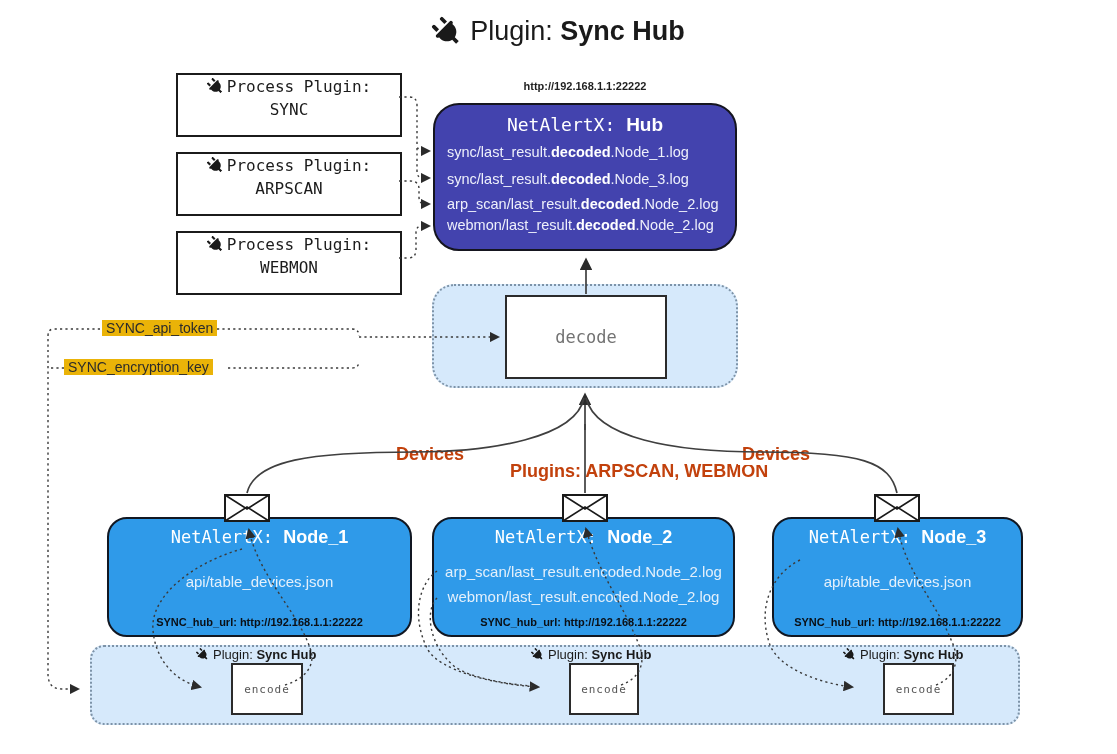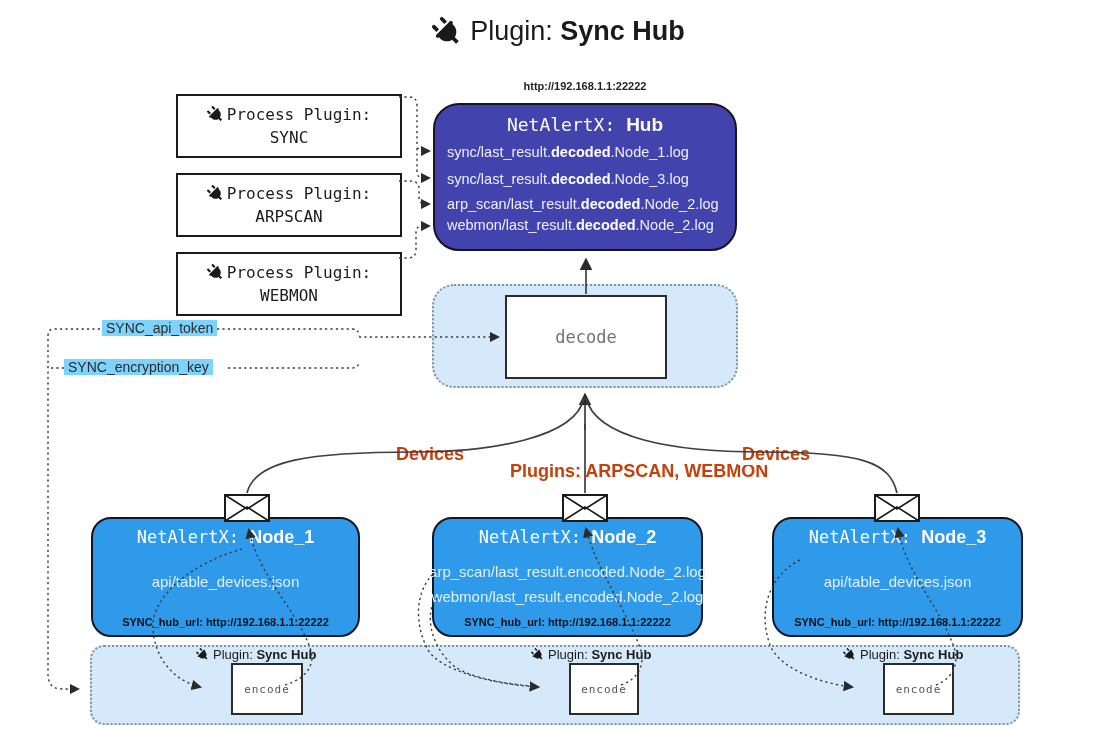--- a/index.html
+++ b/index.html
@@ -11,22 +11,22 @@
   .title-row{left:0;right:0;top:16px;display:flex;align-items:center;justify-content:center;gap:8px;}
   .title-text{font-size:27px;color:#1a1a1a;}
   .title-text .bold{font-weight:bold;}
   .plug-ic{fill:#1a1a1a;transform:rotate(-45deg);}
   .plug-lg{width:30px;height:30px;}
   .plug-md{width:17px;height:17px;}
   .plug-sm{width:13px;height:13px;}
 
   
   .pbox{width:222px;height:60px;background:#fff;border:2px solid #1b1b1b;
-        display:flex;flex-direction:column;align-items:center;justify-content:center;
-        font-family:"DejaVu Sans Mono",monospace;font-size:16px;color:#1b1b1b;line-height:1.45;margin-top:21px;}
+        display:flex;flex-direction:column;align-items:center;justify-content:flex-start;
+        font-family:"DejaVu Sans Mono",monospace;font-size:16px;color:#1b1b1b;line-height:1.45;}
   .pbox .l1{display:flex;align-items:center;gap:3px;}
 
   
   .hub{left:433px;top:103px;width:304px;height:148px;border-radius:26px;
        background:#4343ae;border:2px solid #15151f;box-sizing:border-box;}
   .hub-title{position:absolute;left:0;right:0;top:9px;text-align:center;color:#fff;
              font-family:"DejaVu Sans Mono",monospace;font-size:18px;}
   .hub-title .bold{font-family:"Liberation Sans",sans-serif;font-weight:bold;font-size:19px;}
   .hub-entries{position:absolute;left:12px;top:39px;display:flex;flex-direction:column;}
   .hub-entry{color:#eef0fb;font-size:14.5px;white-space:nowrap;}
@@ -35,21 +35,21 @@
   .hub-url{left:433px;top:80px;width:304px;text-align:center;font-size:11px;font-weight:600;color:#1f1f1f;}
 
   
   .band{background:#d6e9fb;border:2px dotted #7d93a8;box-sizing:border-box;}
   .decode-band{left:432px;top:284px;width:306px;height:104px;border-radius:22px;}
   .decode-box{left:505px;top:295px;width:162px;height:84px;background:#fff;border:2px solid #2b2b2b;
               box-sizing:border-box;display:flex;align-items:center;justify-content:center;
               font-family:"DejaVu Sans Mono",monospace;font-size:17px;color:#737373;}
 
   
-  .secret{background:#7dd3fc;padding:0 4px;font-size:14px;color:#2b2b2b;white-space:nowrap;z-index:4;}
+  .secret{background:#eab308;padding:0 4px;font-size:14px;color:#2b2b2b;white-space:nowrap;z-index:4;}
 
   
   .edge-label{background:#fff;padding:0 4px;font-size:18px;color:#c2410c;white-space:nowrap;z-index:4;font-weight:bold;}
 
   
   .node{border-radius:20px;background:#2f9ae9;border:2px solid #111722;box-sizing:border-box;height:120px;top:517px;}
   .node-title{position:absolute;left:0;right:0;top:8px;text-align:center;color:#fff;
               font-family:"DejaVu Sans Mono",monospace;font-size:17px;white-space:nowrap;}
   .node-title .bold{font-family:"Liberation Sans",sans-serif;font-weight:bold;font-size:18px;}
   .node-files{position:absolute;left:0;right:0;top:44px;display:flex;flex-direction:column;gap:8px;align-items:center;}
@@ -142,32 +142,32 @@
       <div class="hub-entry"><span>webmon/last_result.</span><b>decoded</b><span>.Node_2.log</span></div>
     </div>
   </div>
 
   <div class="abs band decode-band"></div>
   <div class="abs decode-box">decode</div>
 
   <div class="abs secret" style="left:102px;top:320px;">SYNC_api_token</div>
   <div class="abs secret" style="left:64px;top:359px;">SYNC_encryption_key</div>
 
-  <div class="abs node" style="left:91px;width:269px;">
+  <div class="abs node" style="left:107px;width:305px;">
     <div class="node-title">
       <span>NetAlertX:</span>
       <span class="bold">Node_1</span>
     </div>
     <div class="node-files node-files-single">
       <div class="node-file">api/table_devices.json</div>
     </div>
     <div class="node-url">SYNC_hub_url: http://192.168.1.1:22222</div>
   </div>
 
-  <div class="abs node" style="left:432px;width:271px;">
+  <div class="abs node" style="left:432px;width:303px;">
     <div class="node-title">
       <span>NetAlertX:</span>
       <span class="bold">Node_2</span>
     </div>
     <div class="node-files">
       <div class="node-file">arp_scan/last_result.encoded.Node_2.log</div>
       <div class="node-file">webmon/last_result.encoded.Node_2.log</div>
     </div>
     <div class="node-url">SYNC_hub_url: http://192.168.1.1:22222</div>
   </div>

